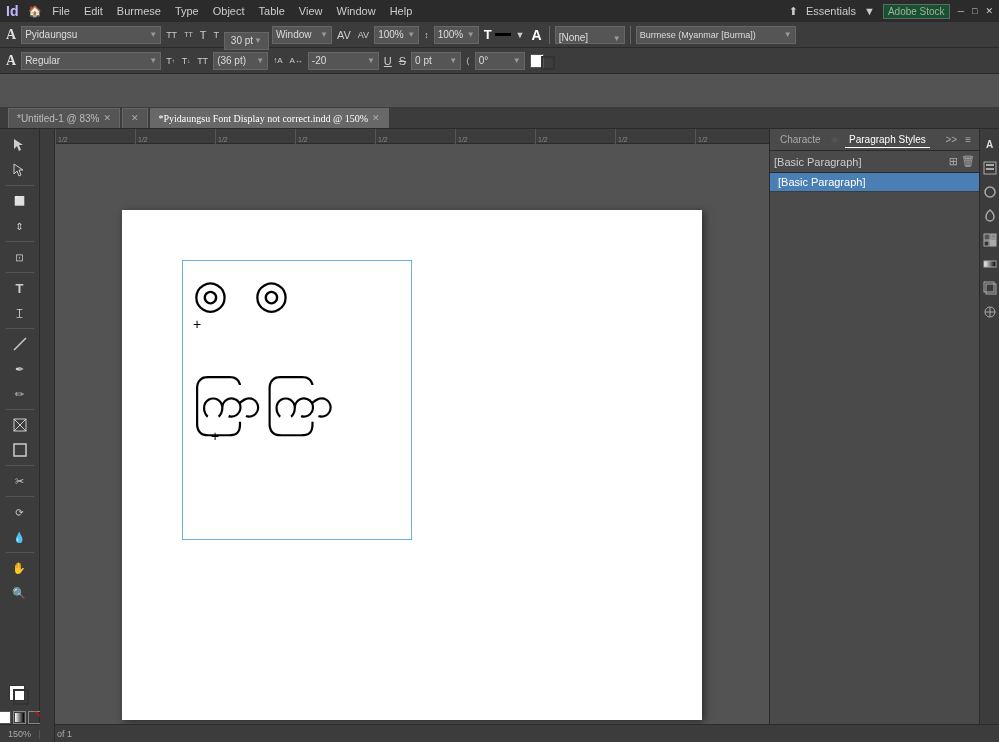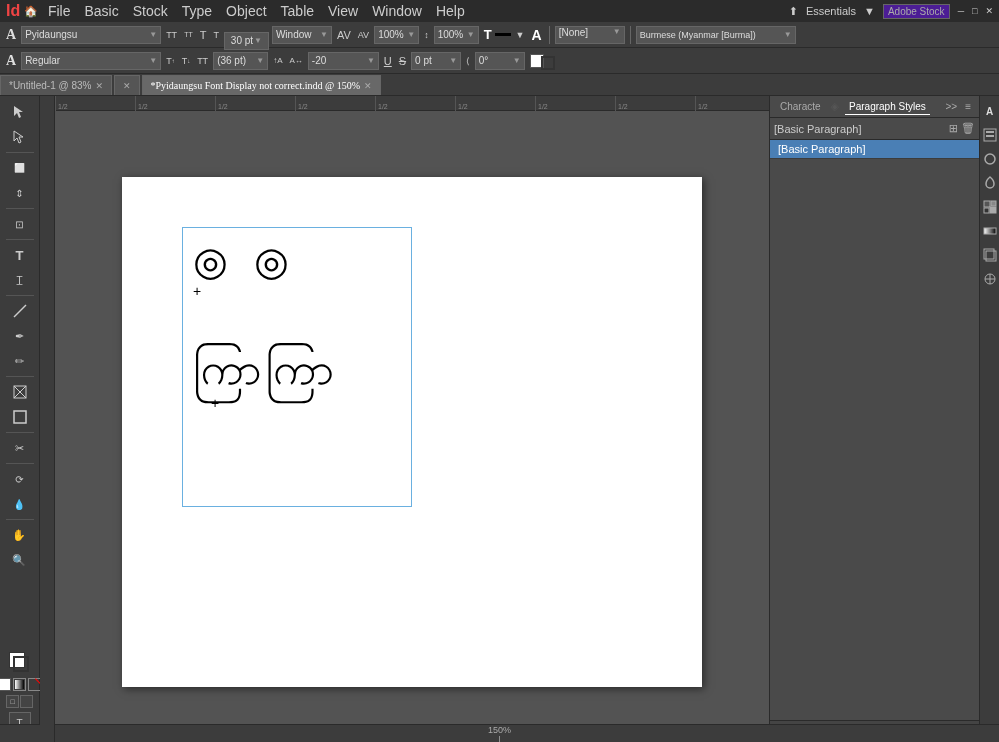--- a/index.html
+++ b/index.html
@@ -8,28 +8,28 @@
     
     .menu-bar {
       background: #2b2b2b;
       height: 22px;
       display: flex;
       align-items: center;
       padding: 0 6px;
       gap: 2px;
     }
     .menu-bar-logo {
-      color: #ef4444;
+      color: #c4b5fd;
       font-weight: bold;
-      font-size: 16px;
-      margin-right: 0;
+      font-size: 14px;
+      margin-right: 6px;
     }
     .menu-bar-item {
       color: #ccc;
-      font-size: 14px;
+      font-size: 11px;
       padding: 2px 6px;
       cursor: pointer;
     }
     .menu-bar-right {
       margin-left: auto;
       display: flex;
       align-items: center;
       gap: 8px;
     }
     .menu-bar-right span { color: #ccc; font-size: 11px; }
@@ -93,23 +93,24 @@
       color: #999;
       font-size: 8px;
       margin-left: 1px;
     }
 
     
     .tabs-bar {
       background: #3c3c3c;
       height: 22px;
       display: flex;
-      align-items: flex-end;
-      padding-left: 0;
+      align-items: center;
+      padding-left: 8px;
       border-bottom: 1px solid #2a2a2a;
+      margin-top: 33px;
     }
     .tab {
       background: #555;
       border: 1px solid #666;
       border-bottom: none;
       color: #bbb;
       font-size: 10px;
       height: 20px;
       padding: 0 8px;
       display: flex;
@@ -349,43 +350,42 @@
       left: 0;
       right: 0;
       height: 18px;
       background: #3c3c3c;
       border-top: 1px solid #2a2a2a;
       display: flex;
       align-items: center;
       padding: 0 8px;
       font-size: 9px;
       color: #aaa;
-      flex-direction: column;
     }
   </style>
 </head>
 <body>
 
 <div class="menu-bar">
   <span class="menu-bar-logo">Id</span>
   <span class="tb-icon">🏠</span>
   <span class="menu-bar-item">File</span>
-  <span class="menu-bar-item">Basic</span>
-  <span class="menu-bar-item">Stock</span>
+  <span class="menu-bar-item">Edit</span>
+  <span class="menu-bar-item">Burmese</span>
   <span class="menu-bar-item">Type</span>
   <span class="menu-bar-item">Object</span>
   <span class="menu-bar-item">Table</span>
   <span class="menu-bar-item">View</span>
   <span class="menu-bar-item">Window</span>
   <span class="menu-bar-item">Help</span>
   <div class="menu-bar-right">
     <span>⬆</span>
     <span>Essentials</span>
     <span>▼</span>
-    <span style="background:#4c1d95;border:1px solid #666;padding:1px 4px;color:#aaa;font-size:10px;">Adobe Stock</span>
+    <span style="background:#14532d;border:1px solid #666;padding:1px 4px;color:#aaa;font-size:10px;">Adobe Stock</span>
     <span style="font-size:9px;">─</span>
     <span style="font-size:9px;">□</span>
     <span style="font-size:9px;">✕</span>
   </div>
 </div>
 
 <div class="toolbar1">
   <span class="font-style-a">A</span>
   <div class="tb-input tb-input-wide" style="display:flex;align-items:center;justify-content:space-between;">
     <span>Pyidaungsu</span>
@@ -414,21 +414,21 @@
     <span>100%</span>
     <span class="dropdown-arrow">▼</span>
   </div>
   <div style="display:flex;align-items:center;gap:1px;">
     <span class="tb-icon" style="font-size:13px;font-weight:bold;color:#fff;">T</span>
     <div style="width:16px;height:3px;background:#000;"></div>
   </div>
   <span class="tb-icon" style="font-size:9px;">▼</span>
   <span class="tb-icon" style="font-size:14px;font-weight:bold;color:#fff;">A</span>
   <span class="tb-sep"></span>
-  <div class="tb-input" style="display:flex;align-items:flex-start;width:70px;justify-content:space-between;">
+  <div class="tb-input" style="display:flex;align-items:flex-end;width:70px;justify-content:space-between;">
     <span>[None]</span>
     <span class="dropdown-arrow">▼</span>
   </div>
   <span class="tb-sep"></span>
   <div class="tb-input" style="display:flex;align-items:center;width:160px;justify-content:space-between;">
     <span style="font-size:9px;">Burmese (Myanmar [Burma])</span>
     <span class="dropdown-arrow">▼</span>
   </div>
 </div>
 

